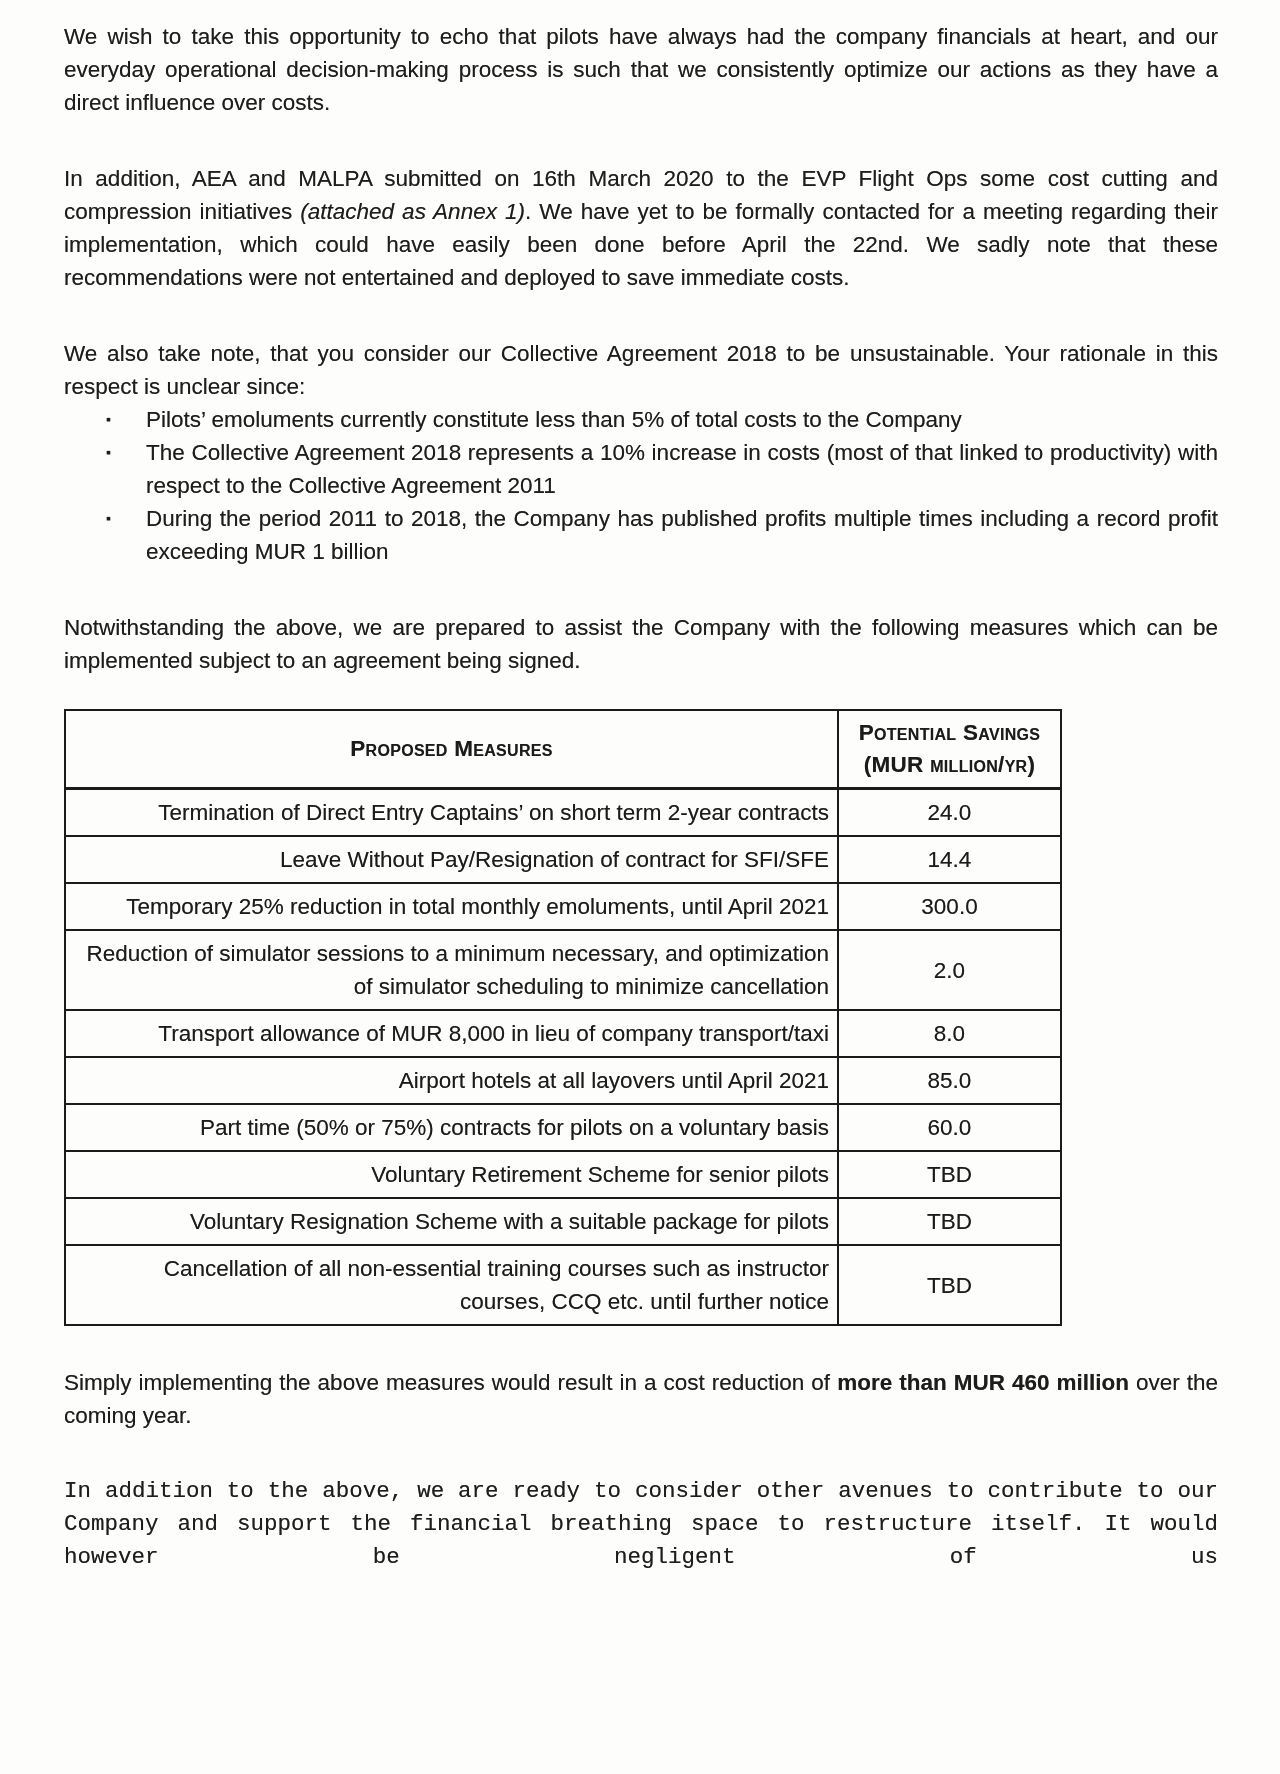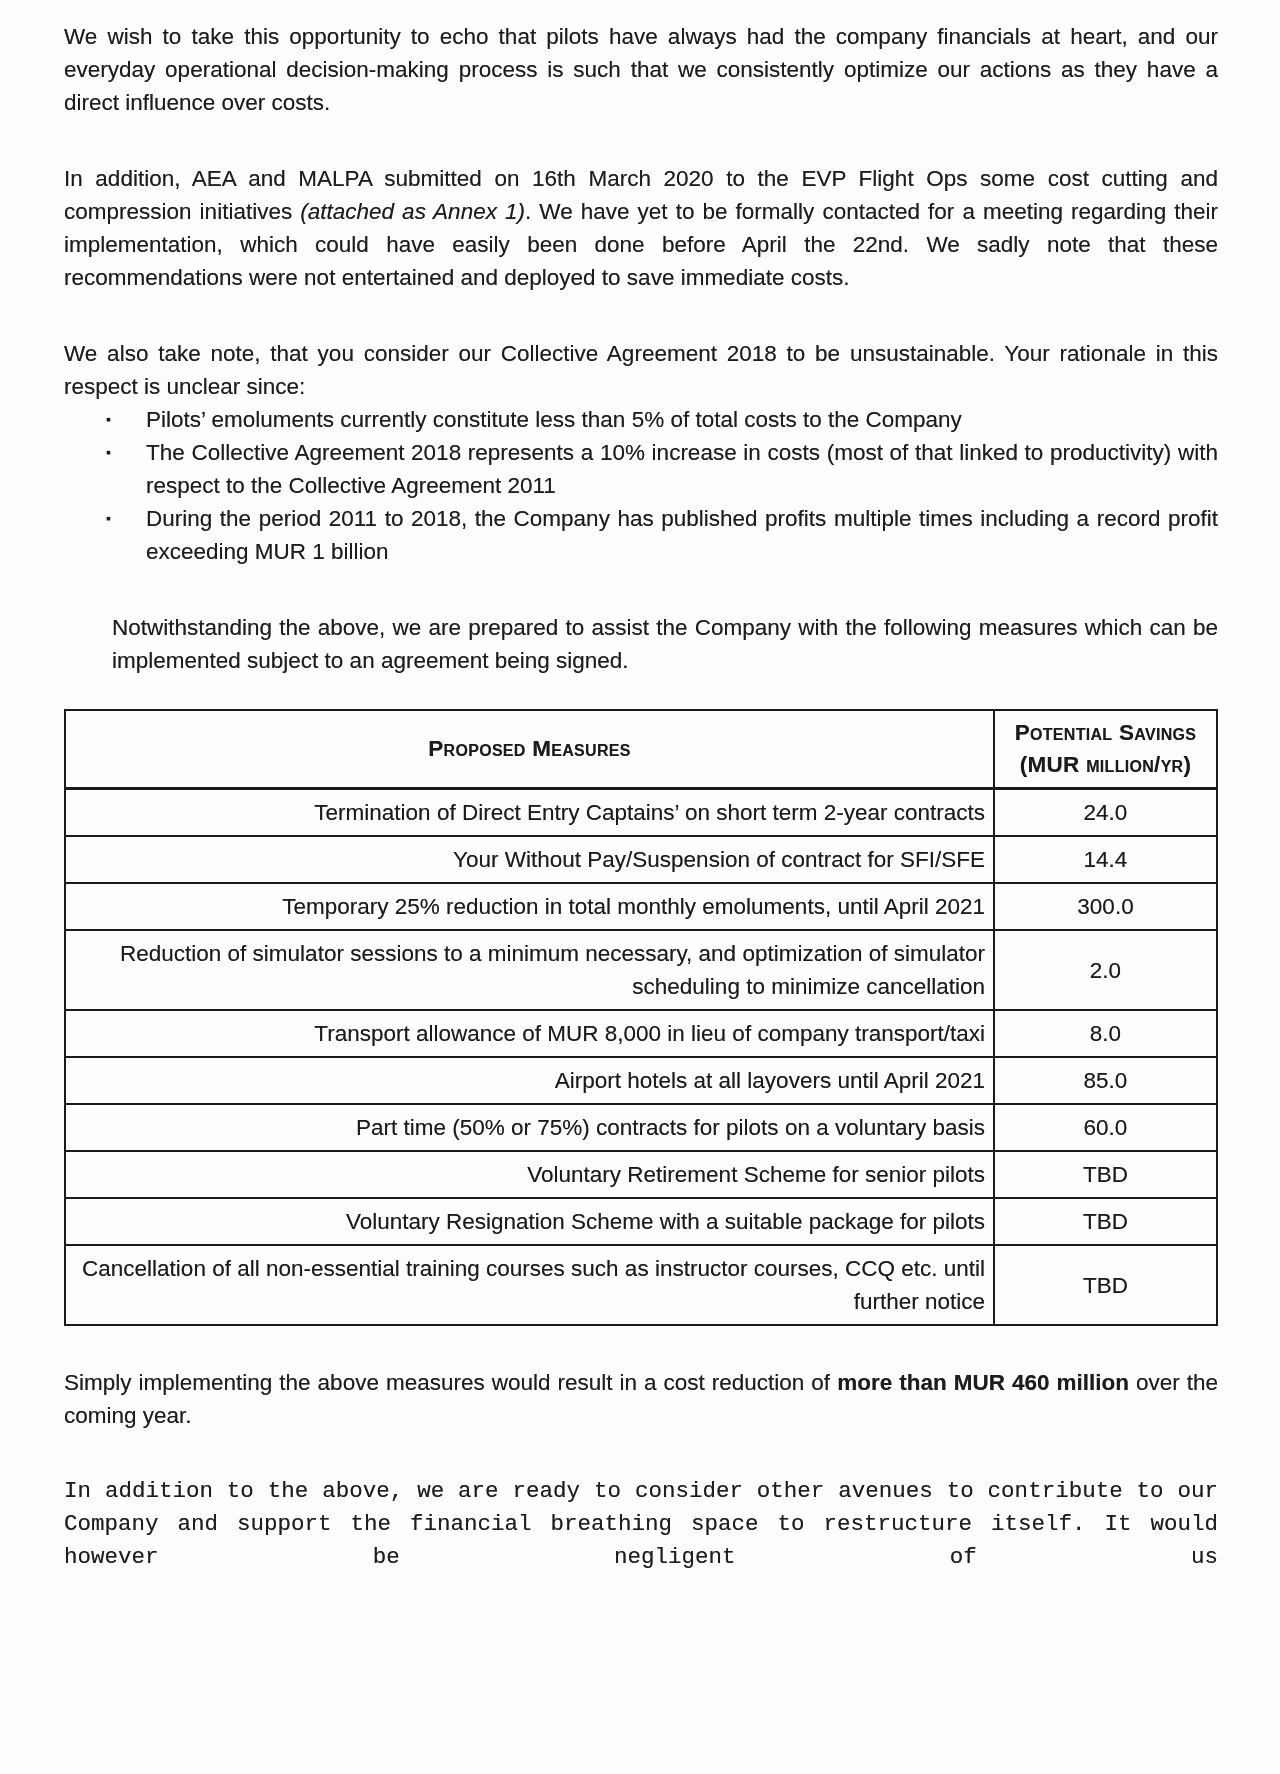--- a/index.html
+++ b/index.html
@@ -48,21 +48,21 @@
     margin-left: 42px;
     font-size: 14px;
     line-height: 33px;
   }
   .bullet-text {
     flex: 1;
     text-align: justify;
   }
 
   table.measures {
-    width: 1154px;
+    width: 998px;
     border-collapse: collapse;
     table-layout: fixed;
     margin: 0 0 40px 0;
     font-size: 22.5px;
     color: #1b1b1b;
   }
   table.measures th,
   table.measures td {
     border: 2px solid #1b1b1b;
     text-shadow: 0 0 0.4px rgba(25,25,25,0.5);
@@ -83,21 +83,21 @@
     text-align: right;
     line-height: 33px;
     padding: 6px 8px 6px 8px;
   }
   td.value {
     text-align: center;
     vertical-align: middle;
     line-height: 33px;
     padding: 6px 8px;
   }
-  .gap-before-table { margin-bottom: 32px; margin-left: 48px; }
+  .gap-before-table { margin-bottom: 32px; }
 </style>
 </head>
 <body>
 
 <div class="page">
 
   <p class="para">We wish to take this opportunity to echo that pilots have always had the company financials at heart, and our everyday operational decision-making process is such that we consistently optimize our actions as they have a direct influence over costs.</p>
 
 
   <p class="para"><span>In addition, AEA and MALPA submitted on 16th March 2020 to the EVP Flight Ops some cost cutting and compression initiatives </span><span class="italic">(attached as Annex 1)</span><span>. We have yet to be formally contacted for a meeting regarding their implementation, which could have easily been done before April the 22nd. We sadly note that these recommendations were not entertained and deployed to save immediate costs.</span></p>
@@ -130,21 +130,21 @@
             <span class="hline">(MUR million/yr)</span>
           </th>
       </tr>
     </thead>
     <tbody>
       <tr>
         <td class="measure">Termination of Direct Entry Captains’ on short term 2-year contracts</td>
         <td class="value">24.0</td>
       </tr>
       <tr>
-        <td class="measure">Your Without Pay/Suspension of contract for SFI/SFE</td>
+        <td class="measure">Leave Without Pay/Resignation of contract for SFI/SFE</td>
         <td class="value">14.4</td>
       </tr>
       <tr>
         <td class="measure">Temporary 25% reduction in total monthly emoluments, until April 2021</td>
         <td class="value">300.0</td>
       </tr>
       <tr>
         <td class="measure">Reduction of simulator sessions to a minimum necessary, and optimization of simulator scheduling to minimize cancellation</td>
         <td class="value">2.0</td>
       </tr>

